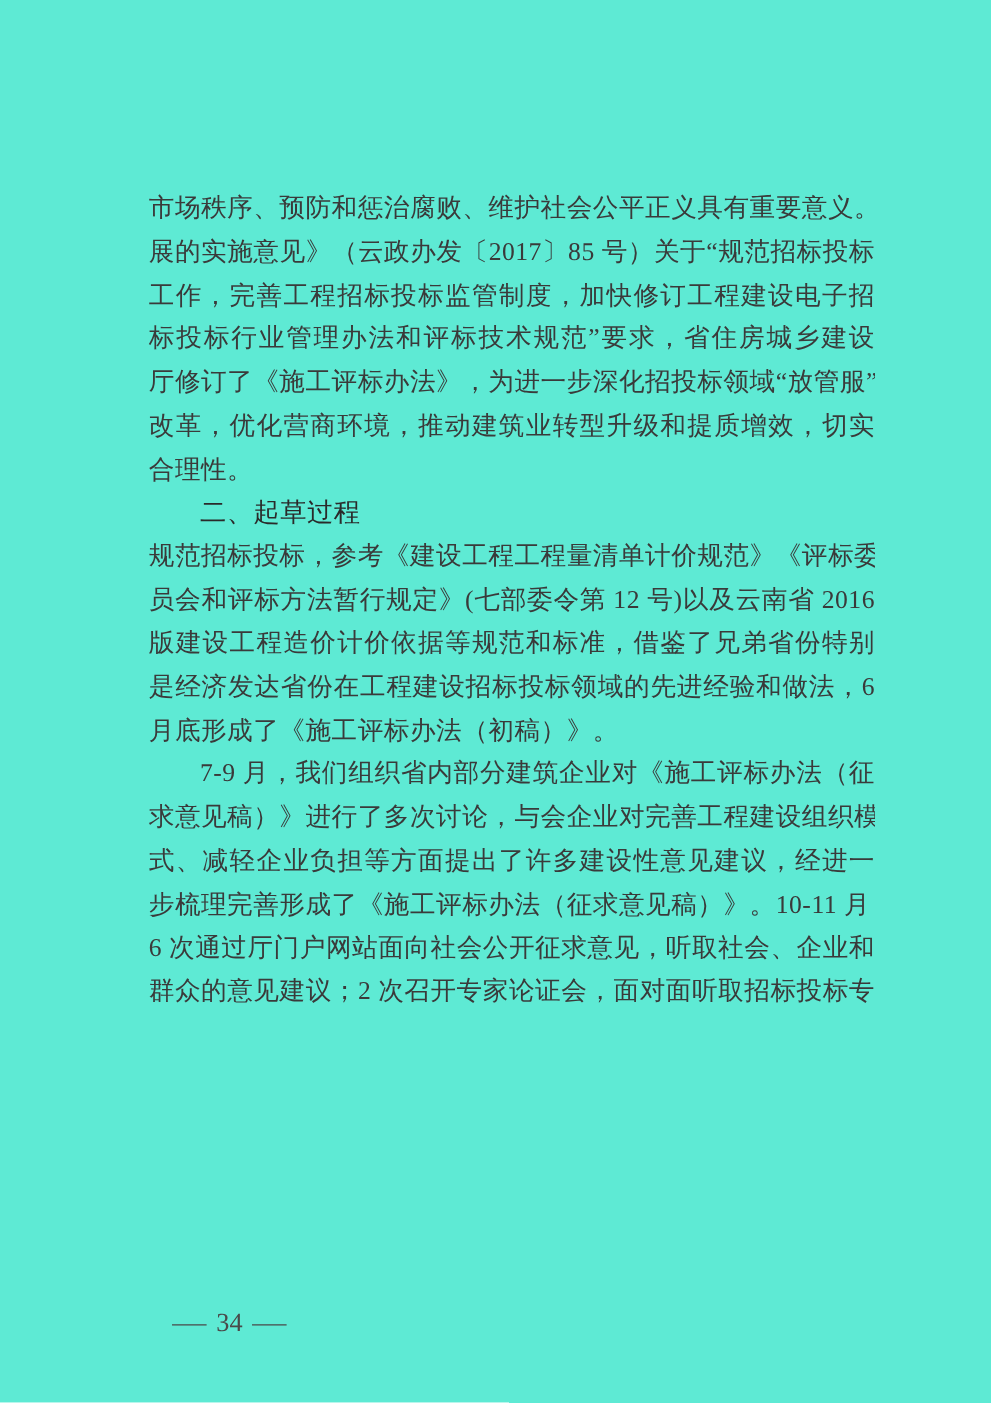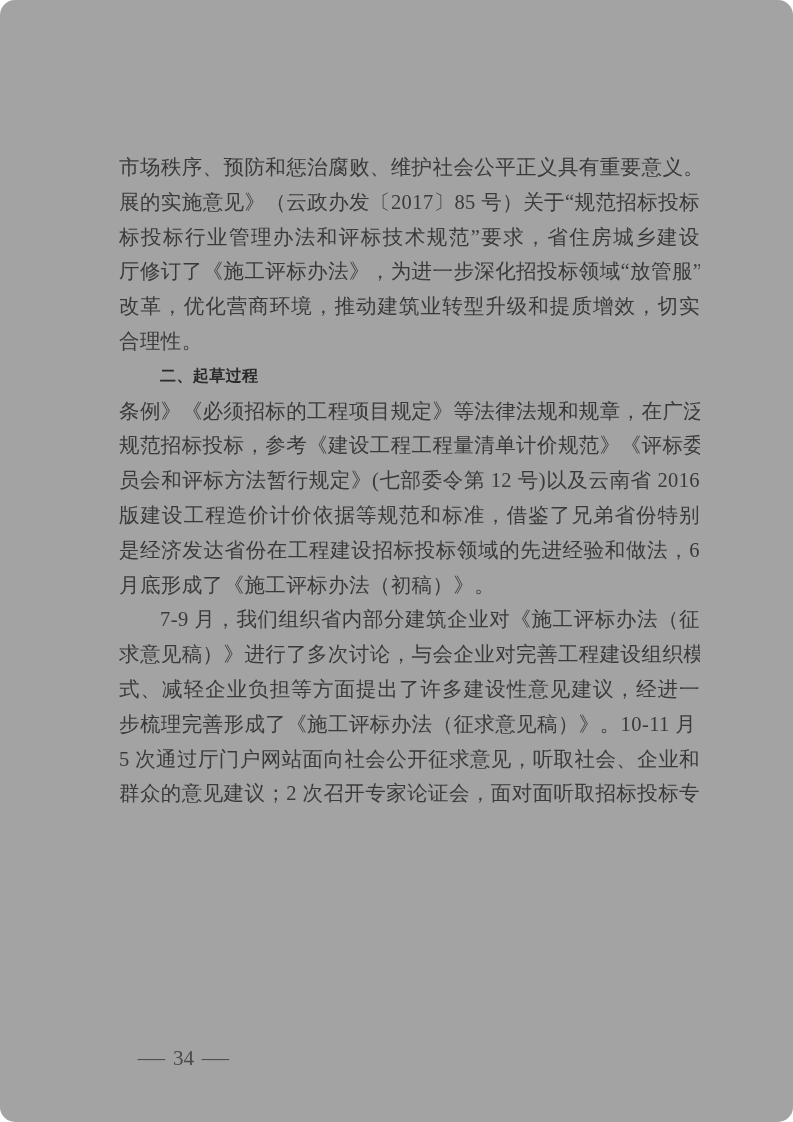--- a/index.html
+++ b/index.html
@@ -4,25 +4,24 @@
 <style>
   html, body {
     margin: 0;
     padding: 0;
     background: #ffffff;
   }
   .page {
     position: relative;
     width: 793px;
     height: 1122px;
-    background: #a3a3a3;
+    background: #5eead4;
     overflow: hidden;
     font-family: "Liberation Serif", "DejaVu Serif", serif;
     color: #3a3a3a;
-    border-radius: 15px;
   }
   .textblock {
     position: absolute;
     left: 119px;
     top: 150px;
     width: 581px;
   }
   .line {
     height: 34.8px;
     line-height: 34.8px;
@@ -35,23 +34,23 @@
   }
   .line.end {
     text-align: center;
     text-align-last: left;
   }
   .line.indent {
     padding-left: 41px;
   }
   .line.heading {
     font-family: "Liberation Sans", "DejaVu Sans", sans-serif;
-    font-weight: 700;
+    font-weight: 400;
     color: #2a2a2a;
-    font-size: 16px;
+    font-size: 21px;
   }
   .footer {
     position: absolute;
     left: 141px;
     top: 1041px;
     height: 34px;
     line-height: 34px;
     font-size: 21px;
     color: #4a4a4a;
     display: flex;
@@ -63,36 +62,36 @@
     transform: scaleX(1.3);
   }
 </style>
 </head>
 <body>
 
 <div class="page">
   <div class="textblock">
     <div class="line">市场秩序、预防和惩治腐败、维护社会公平正义具有重要意义。</div>
     <div class="line">展的实施意见》（云政办发〔2017〕85 号）关于“规范招标投标</div>
+    <div class="line">工作，完善工程招标投标监管制度，加快修订工程建设电子招</div>
     <div class="line">标投标行业管理办法和评标技术规范”要求，省住房城乡建设</div>
     <div class="line">厅修订了《施工评标办法》，为进一步深化招投标领域“放管服”</div>
     <div class="line">改革，优化营商环境，推动建筑业转型升级和提质增效，切实</div>
     <div class="line end">合理性。</div>
     <div class="line indent end heading">二、起草过程</div>
-    <div class="line">条例》《必须招标的工程项目规定》等法律法规和规章，在广泛</div>
     <div class="line">规范招标投标，参考《建设工程工程量清单计价规范》《评标委</div>
     <div class="line">员会和评标方法暂行规定》(七部委令第 12 号)以及云南省 2016</div>
     <div class="line">版建设工程造价计价依据等规范和标准，借鉴了兄弟省份特别</div>
     <div class="line">是经济发达省份在工程建设招标投标领域的先进经验和做法，6</div>
     <div class="line end">月底形成了《施工评标办法（初稿）》。</div>
     <div class="line indent">7-9 月，我们组织省内部分建筑企业对《施工评标办法（征</div>
     <div class="line">求意见稿）》进行了多次讨论，与会企业对完善工程建设组织模</div>
     <div class="line">式、减轻企业负担等方面提出了许多建设性意见建议，经进一</div>
     <div class="line">步梳理完善形成了《施工评标办法（征求意见稿）》。10-11 月，</div>
-    <div class="line">5 次通过厅门户网站面向社会公开征求意见，听取社会、企业和</div>
+    <div class="line">6 次通过厅门户网站面向社会公开征求意见，听取社会、企业和</div>
     <div class="line">群众的意见建议；2 次召开专家论证会，面对面听取招标投标专</div>
   </div>
 
   <div class="footer">
     <span class="dash">—</span>
     <span class="num">34</span>
     <span class="dash">—</span>
   </div>
 </div>
 

